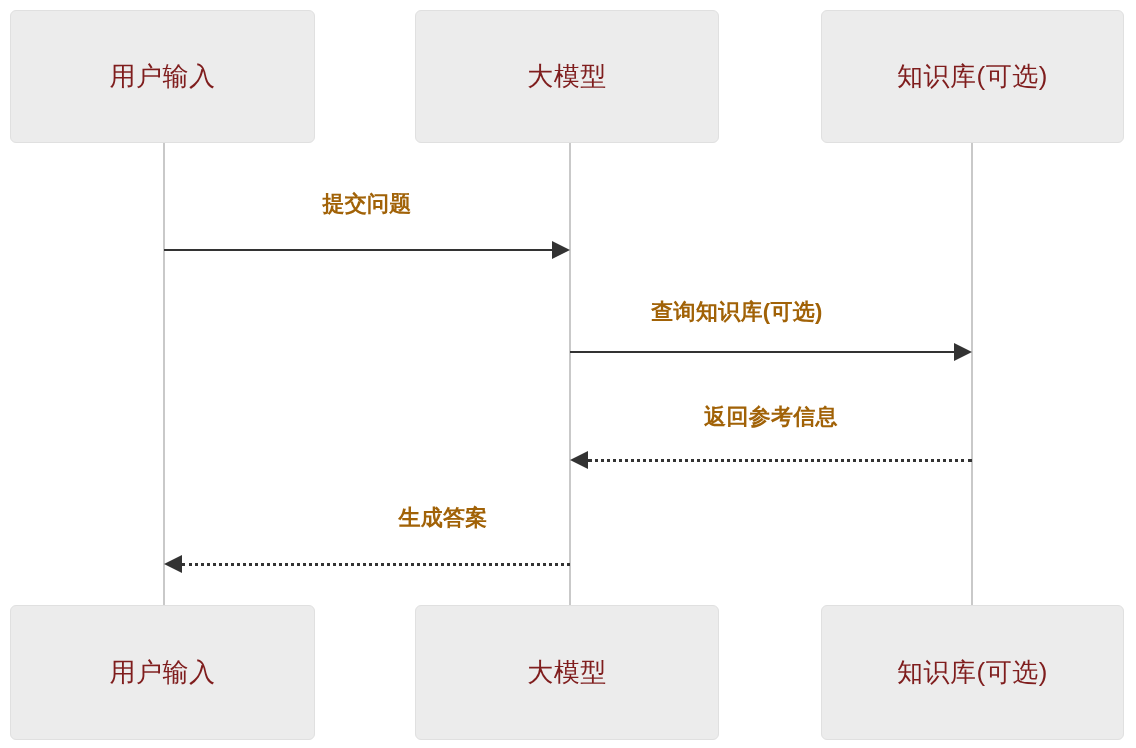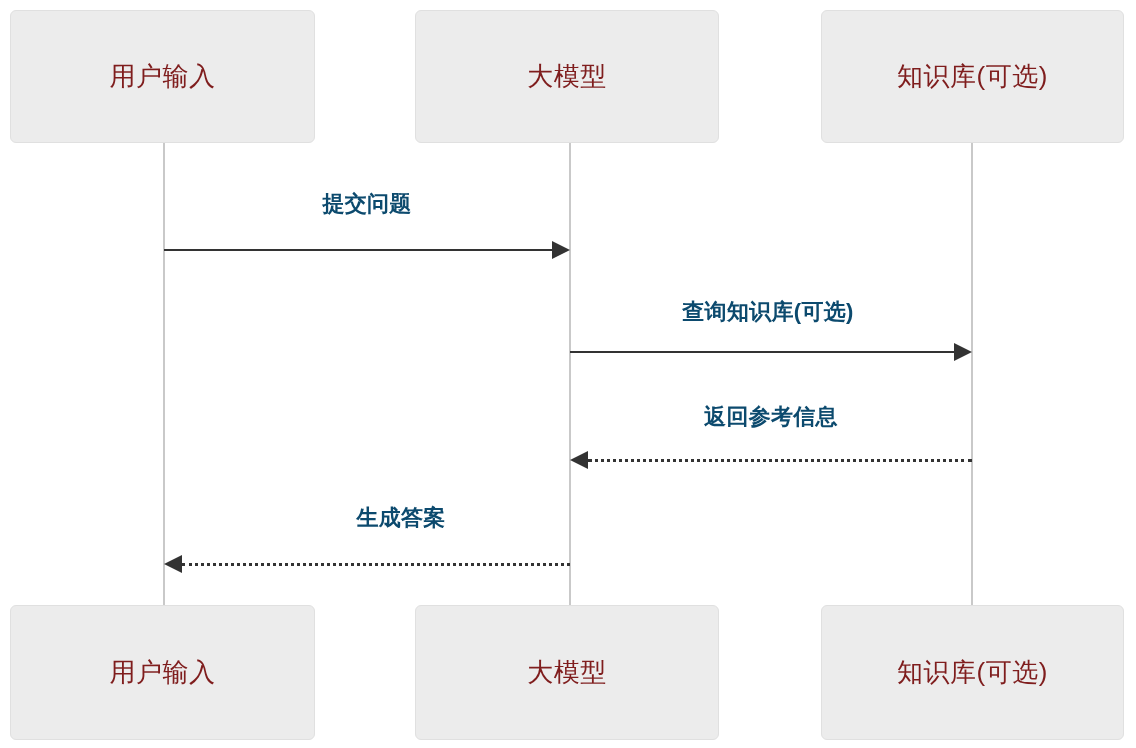--- a/index.html
+++ b/index.html
@@ -66,21 +66,21 @@
     border-bottom: 9px solid transparent;
     border-left: 18px solid #333333;
   }
   .arrow-head.left {
     border-top: 9px solid transparent;
     border-bottom: 9px solid transparent;
     border-right: 18px solid #333333;
   }
   .msg-label {
     position: absolute;
-    color: #0c4a6e;
+    color: #a16207;
     font-size: 22px;
     font-weight: 700;
     white-space: nowrap;
     text-align: center;
     letter-spacing: 0.3px;
   }
 </style>
 </head>
 <body>
 
@@ -113,27 +113,27 @@
   <div class="msg" style="left:164px; top:249px; width:406px;">
     <div class="msg-line" style="width:388px;"></div>
     <div class="arrow-head right" style="left:388px;"></div>
   </div>
   <div class="msg-label" style="left:164px; top:-32px; width:406px; top:189px;">提交问题</div>
 
   <div class="msg" style="left:570px; top:351px; width:402px;">
     <div class="msg-line" style="width:384px;"></div>
     <div class="arrow-head right" style="left:384px;"></div>
   </div>
-  <div class="msg-label" style="left:574px; top:297px; width:388px;">查询知识库(可选)</div>
+  <div class="msg-label" style="left:543px; top:297px; width:388px;">查询知识库(可选)</div>
 
   <div class="msg" style="left:570px; top:459px; width:402px;">
     <div class="arrow-head left" style="left:0px;"></div>
     <div class="msg-line dotted" style="left:18px; width:384px;"></div>
   </div>
   <div class="msg-label" style="left:570px; top:402px; width:402px;">返回参考信息</div>
 
   <div class="msg" style="left:164px; top:563px; width:406px;">
     <div class="arrow-head left" style="left:0px;"></div>
     <div class="msg-line dotted" style="left:18px; width:388px;"></div>
   </div>
-  <div class="msg-label" style="left:164px; top:503px; width:474px;">生成答案</div>
+  <div class="msg-label" style="left:164px; top:503px; width:474px;padding-left:42px;">生成答案</div>
 
 </div>
 
 </body></html>

